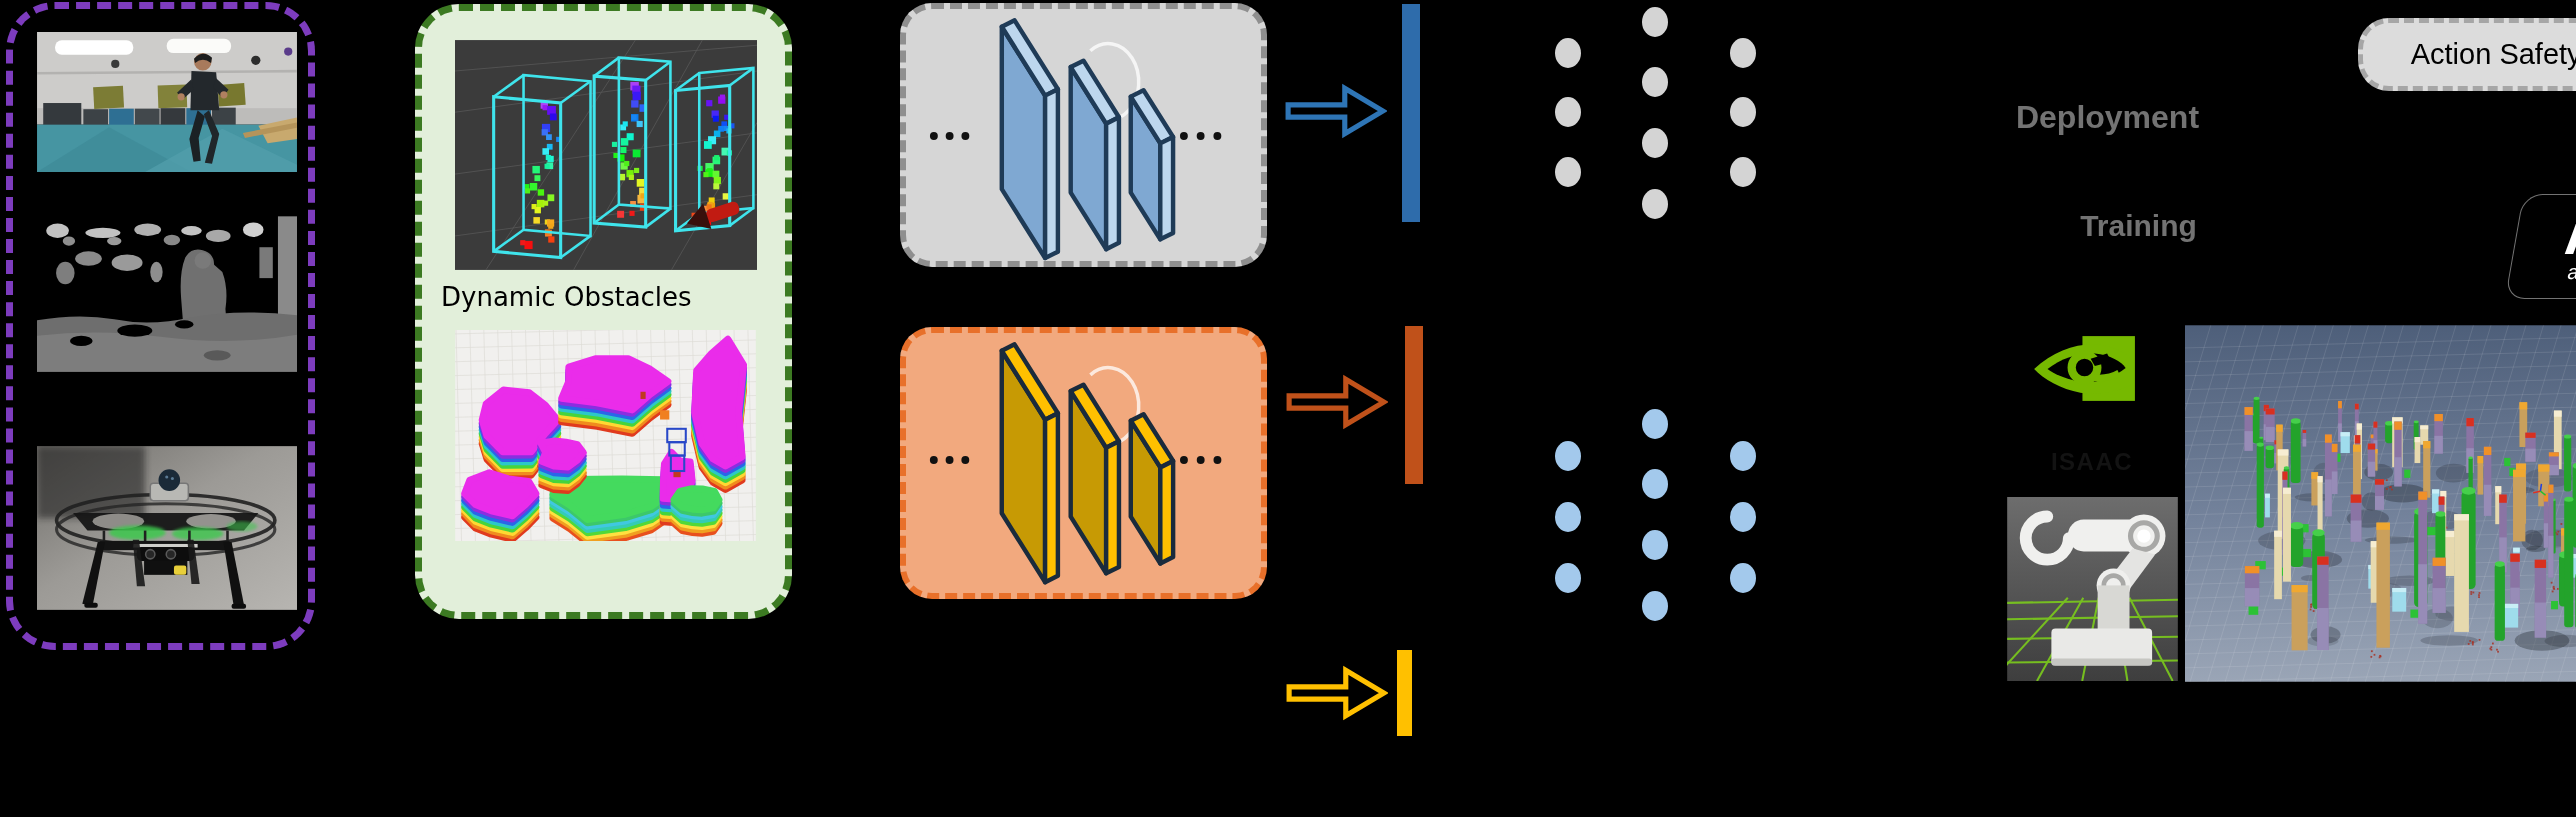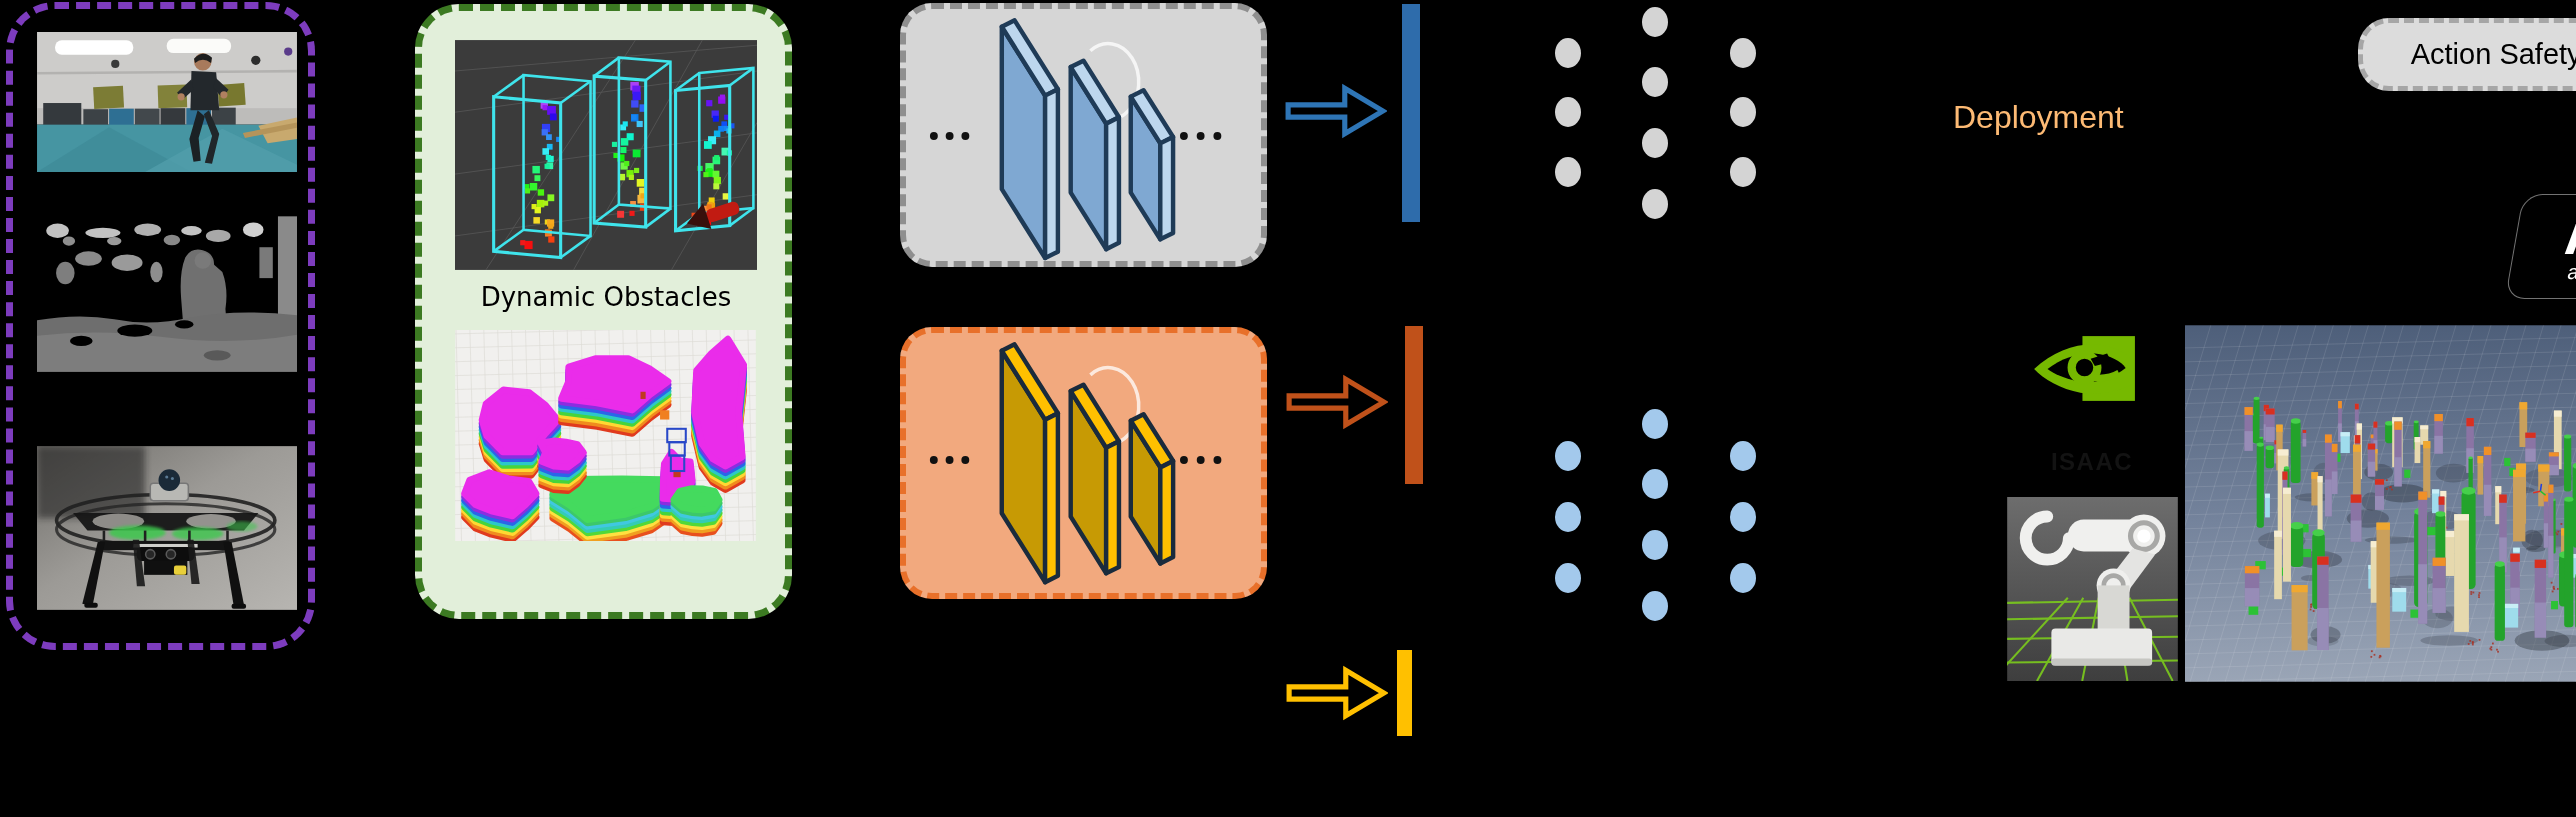--- a/index.html
+++ b/index.html
@@ -13,21 +13,21 @@
   .photo{position:absolute;overflow:hidden;}
   #photo-rgb{left:30px;top:25px;width:260px;height:140px;}
   #photo-depth{left:30px;top:204px;width:260px;height:161px;}
   #photo-drone{left:30px;top:439px;width:260px;height:164px;}
 
   
   #percep-box{position:absolute;left:415px;top:4.1px;width:377px;height:615px;
     background:#e2efda;border:7.2px dashed #3c7a22;border-radius:44px;}
   #dyn-img{position:absolute;left:455px;top:40px;width:302px;height:230px;}
   #map-img{position:absolute;left:455px;top:330px;width:301px;height:211px;}
-  .plabel{position:absolute;text-align:center;color:#000;font-size:26px;line-height:1.1;}
+  .plabel{position:absolute;color:#000;font-size:26px;line-height:1.1;}
   #dyn-label{left:441px;top:283px;width:330px;}
   #map-label{left:426px;top:556px;width:361px;}
 
   
   .encoder{position:absolute;border-radius:32px;}
   #enc-dyn{left:900px;top:3.1px;width:367px;height:264px;background:#d6d6d6;border:6.2px dashed #8f8f8f;}
   #enc-stat{left:900px;top:327px;width:367px;height:272px;background:#f2a97e;border:6.2px dashed #e8702a;}
   .encoder svg{position:absolute;left:0;top:0;width:100%;height:100%;}
 
   
@@ -37,21 +37,21 @@
   #arrow-yellow{left:1285px;top:662px;}
   .bar{position:absolute;}
   #bar-blue{left:1402px;top:4.1px;width:17.5px;height:218px;background:#2e6cab;}
   #bar-orange{left:1405px;top:326px;width:17.5px;height:158px;background:#c0511a;}
   #bar-yellow{left:1397px;top:650px;width:15px;height:86px;background:#ffc000;}
 
   
   .node{position:absolute;width:26px;height:30px;border-radius:50%;}
 
   
-  .red-note{position:absolute;font-family:"Liberation Sans",sans-serif;font-weight:normal;color:#fdba74;}
+  .red-note{position:absolute;font-family:"Liberation Sans",sans-serif;font-weight:bold;color:#737373;text-align:center;}
   #lbl-deploy{left:1953px;top:99px;width:309px;font-size:32px;}
   #lbl-train{left:1984px;top:209px;width:309px;font-size:30px;}
 
   
   #shield{position:absolute;left:2358px;top:17.5px;width:365px;height:73px;background:#dcdcdc;
     border:5.2px dashed #a6a6a6;border-radius:31px;display:flex;align-items:center;justify-content:center;}
   #shield span{font-family:"Liberation Sans",sans-serif;font-size:29px;color:#000;}
 
   
   #px4{position:absolute;left:2514px;top:194px;width:215px;height:105px;background:#000;
@@ -526,20 +526,21 @@
       <div class="node" style="left: 1642px; top: 409px; background: rgb(163, 201, 236);"></div>
       <div class="node" style="left: 1642px; top: 469px; background: rgb(163, 201, 236);"></div>
       <div class="node" style="left: 1642px; top: 530px; background: rgb(163, 201, 236);"></div>
       <div class="node" style="left: 1642px; top: 591px; background: rgb(163, 201, 236);"></div>
       <div class="node" style="left: 1730px; top: 441px; background: rgb(163, 201, 236);"></div>
       <div class="node" style="left: 1730px; top: 502px; background: rgb(163, 201, 236);"></div>
       <div class="node" style="left: 1730px; top: 563px; background: rgb(163, 201, 236);"></div>
     </div>
 
   <div class="red-note" id="lbl-deploy">Deployment</div>
+  <div class="red-note" id="lbl-train">Training</div>
 
   <div id="shield">
     <span>Action Safety Shield</span>
   </div>
 
   <div id="px4">
     <div id="px4-main">PX4</div>
     <div id="px4-sub">autopilot</div>
   </div>
 

